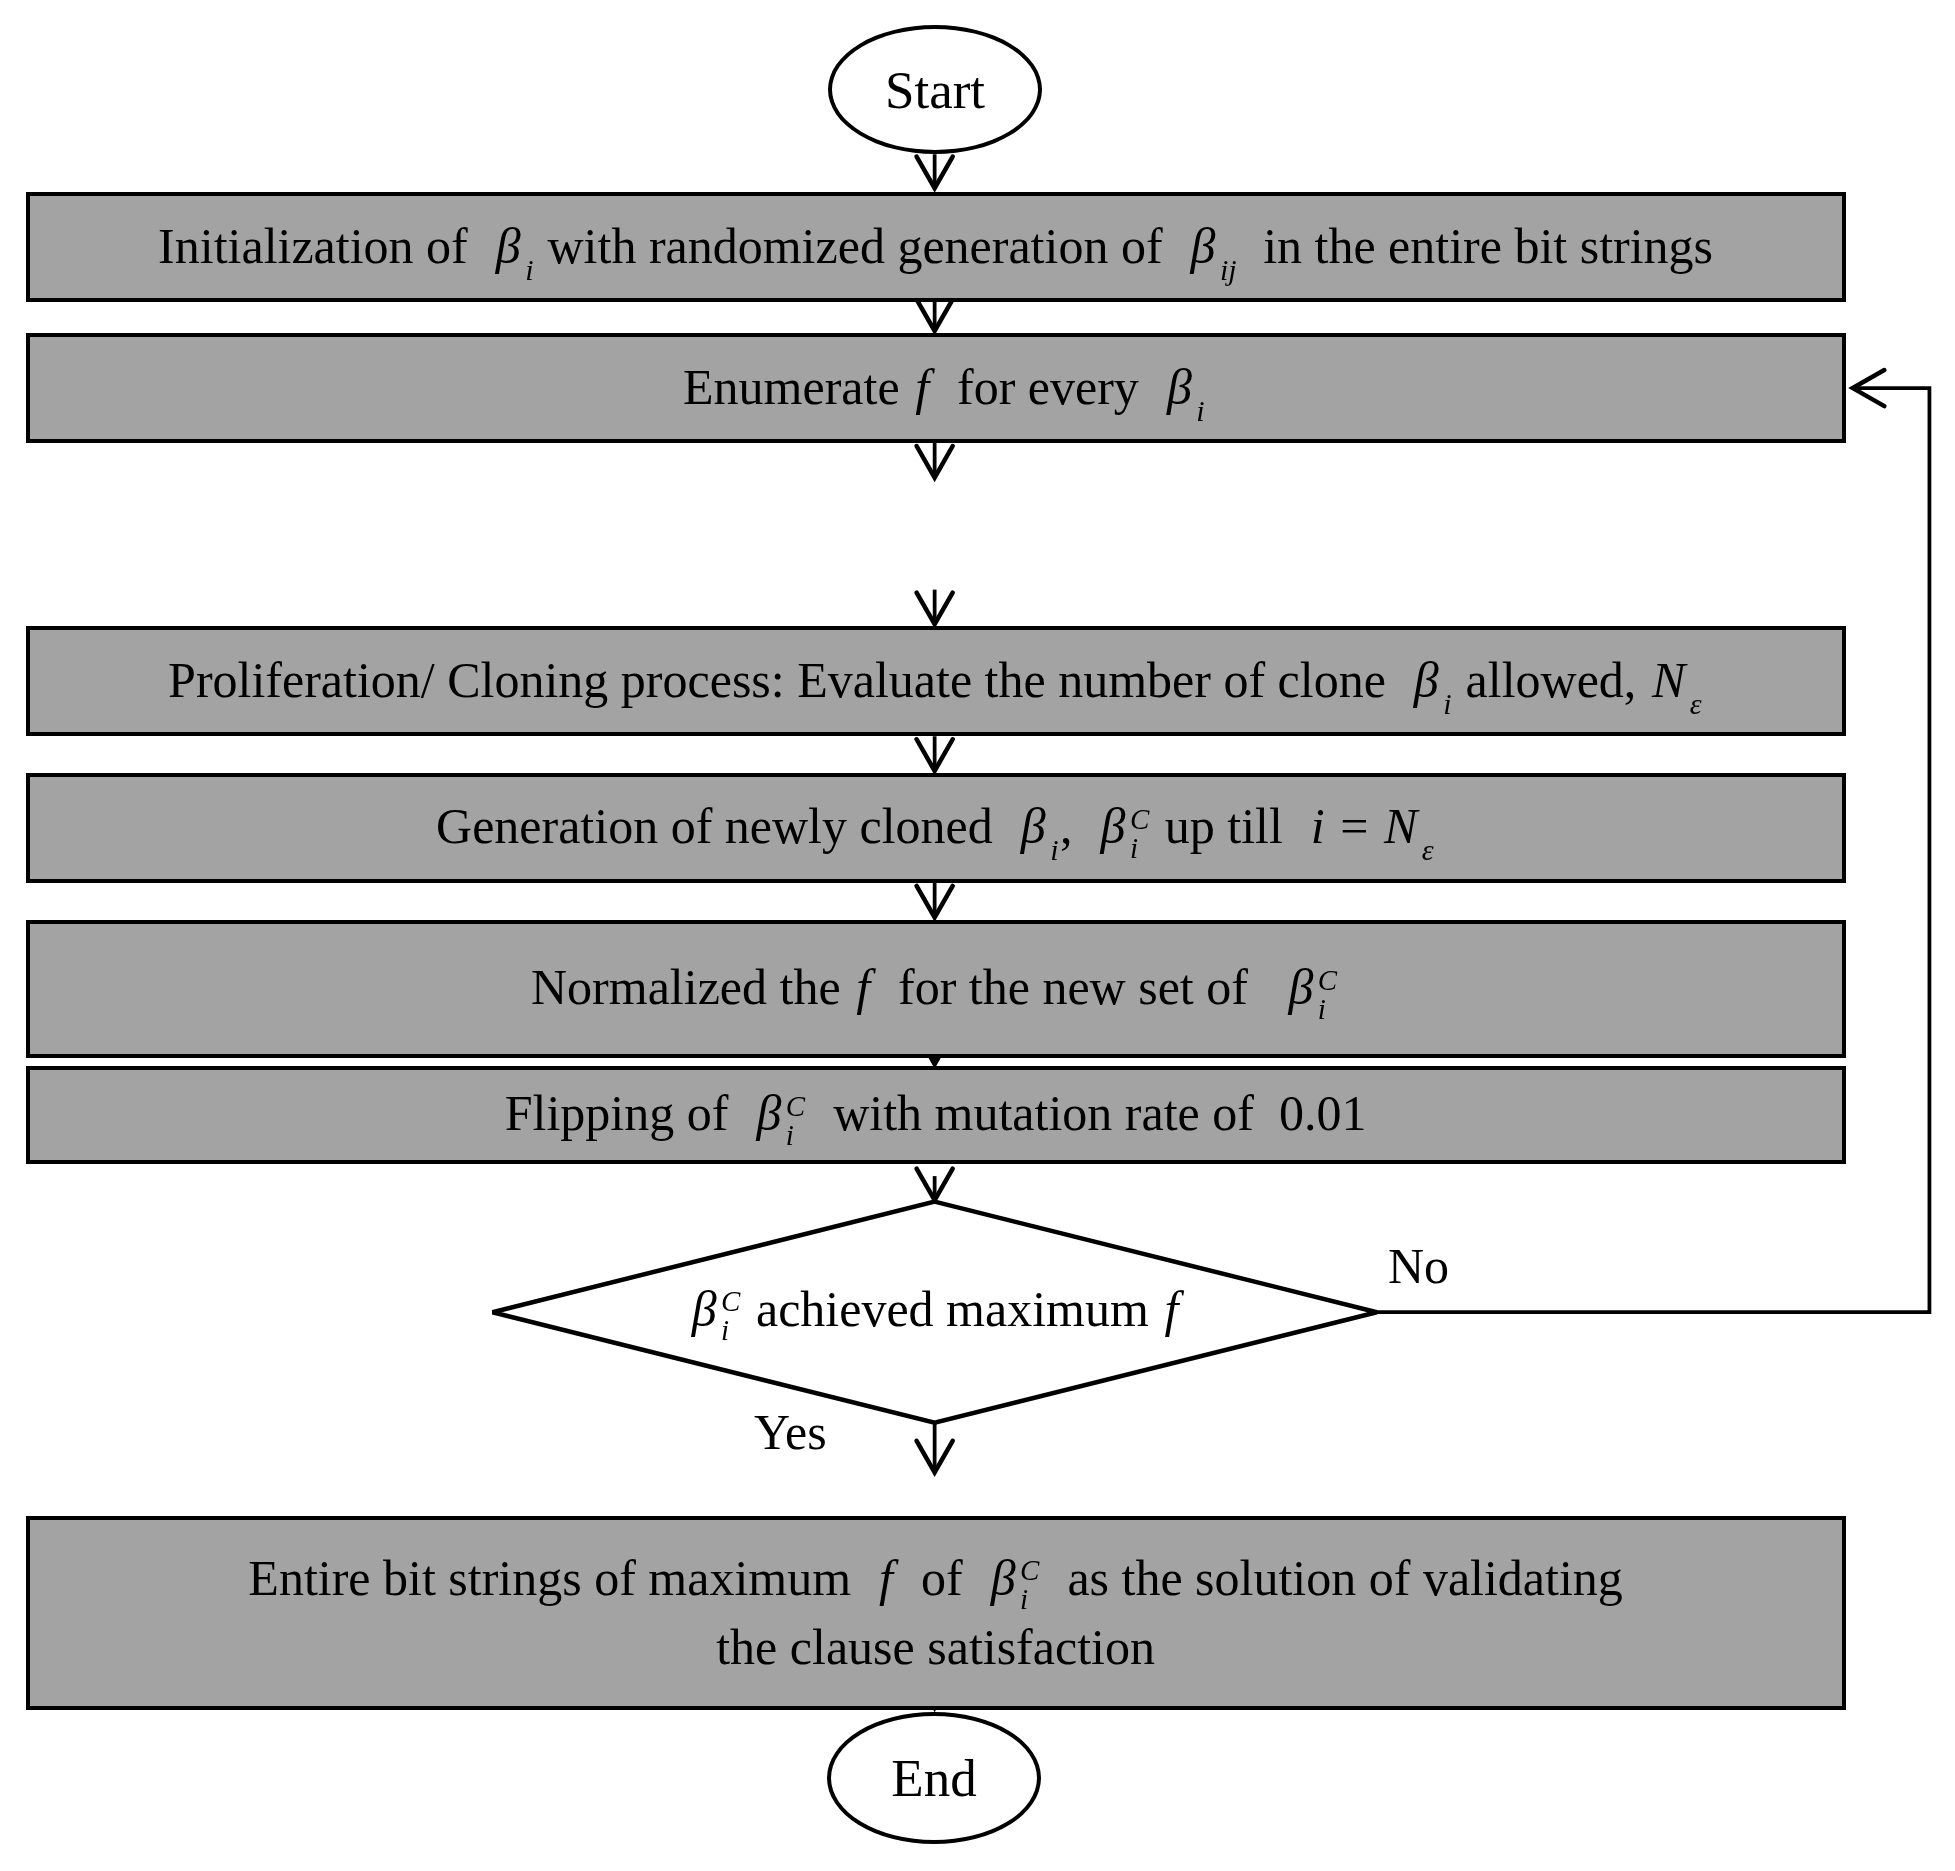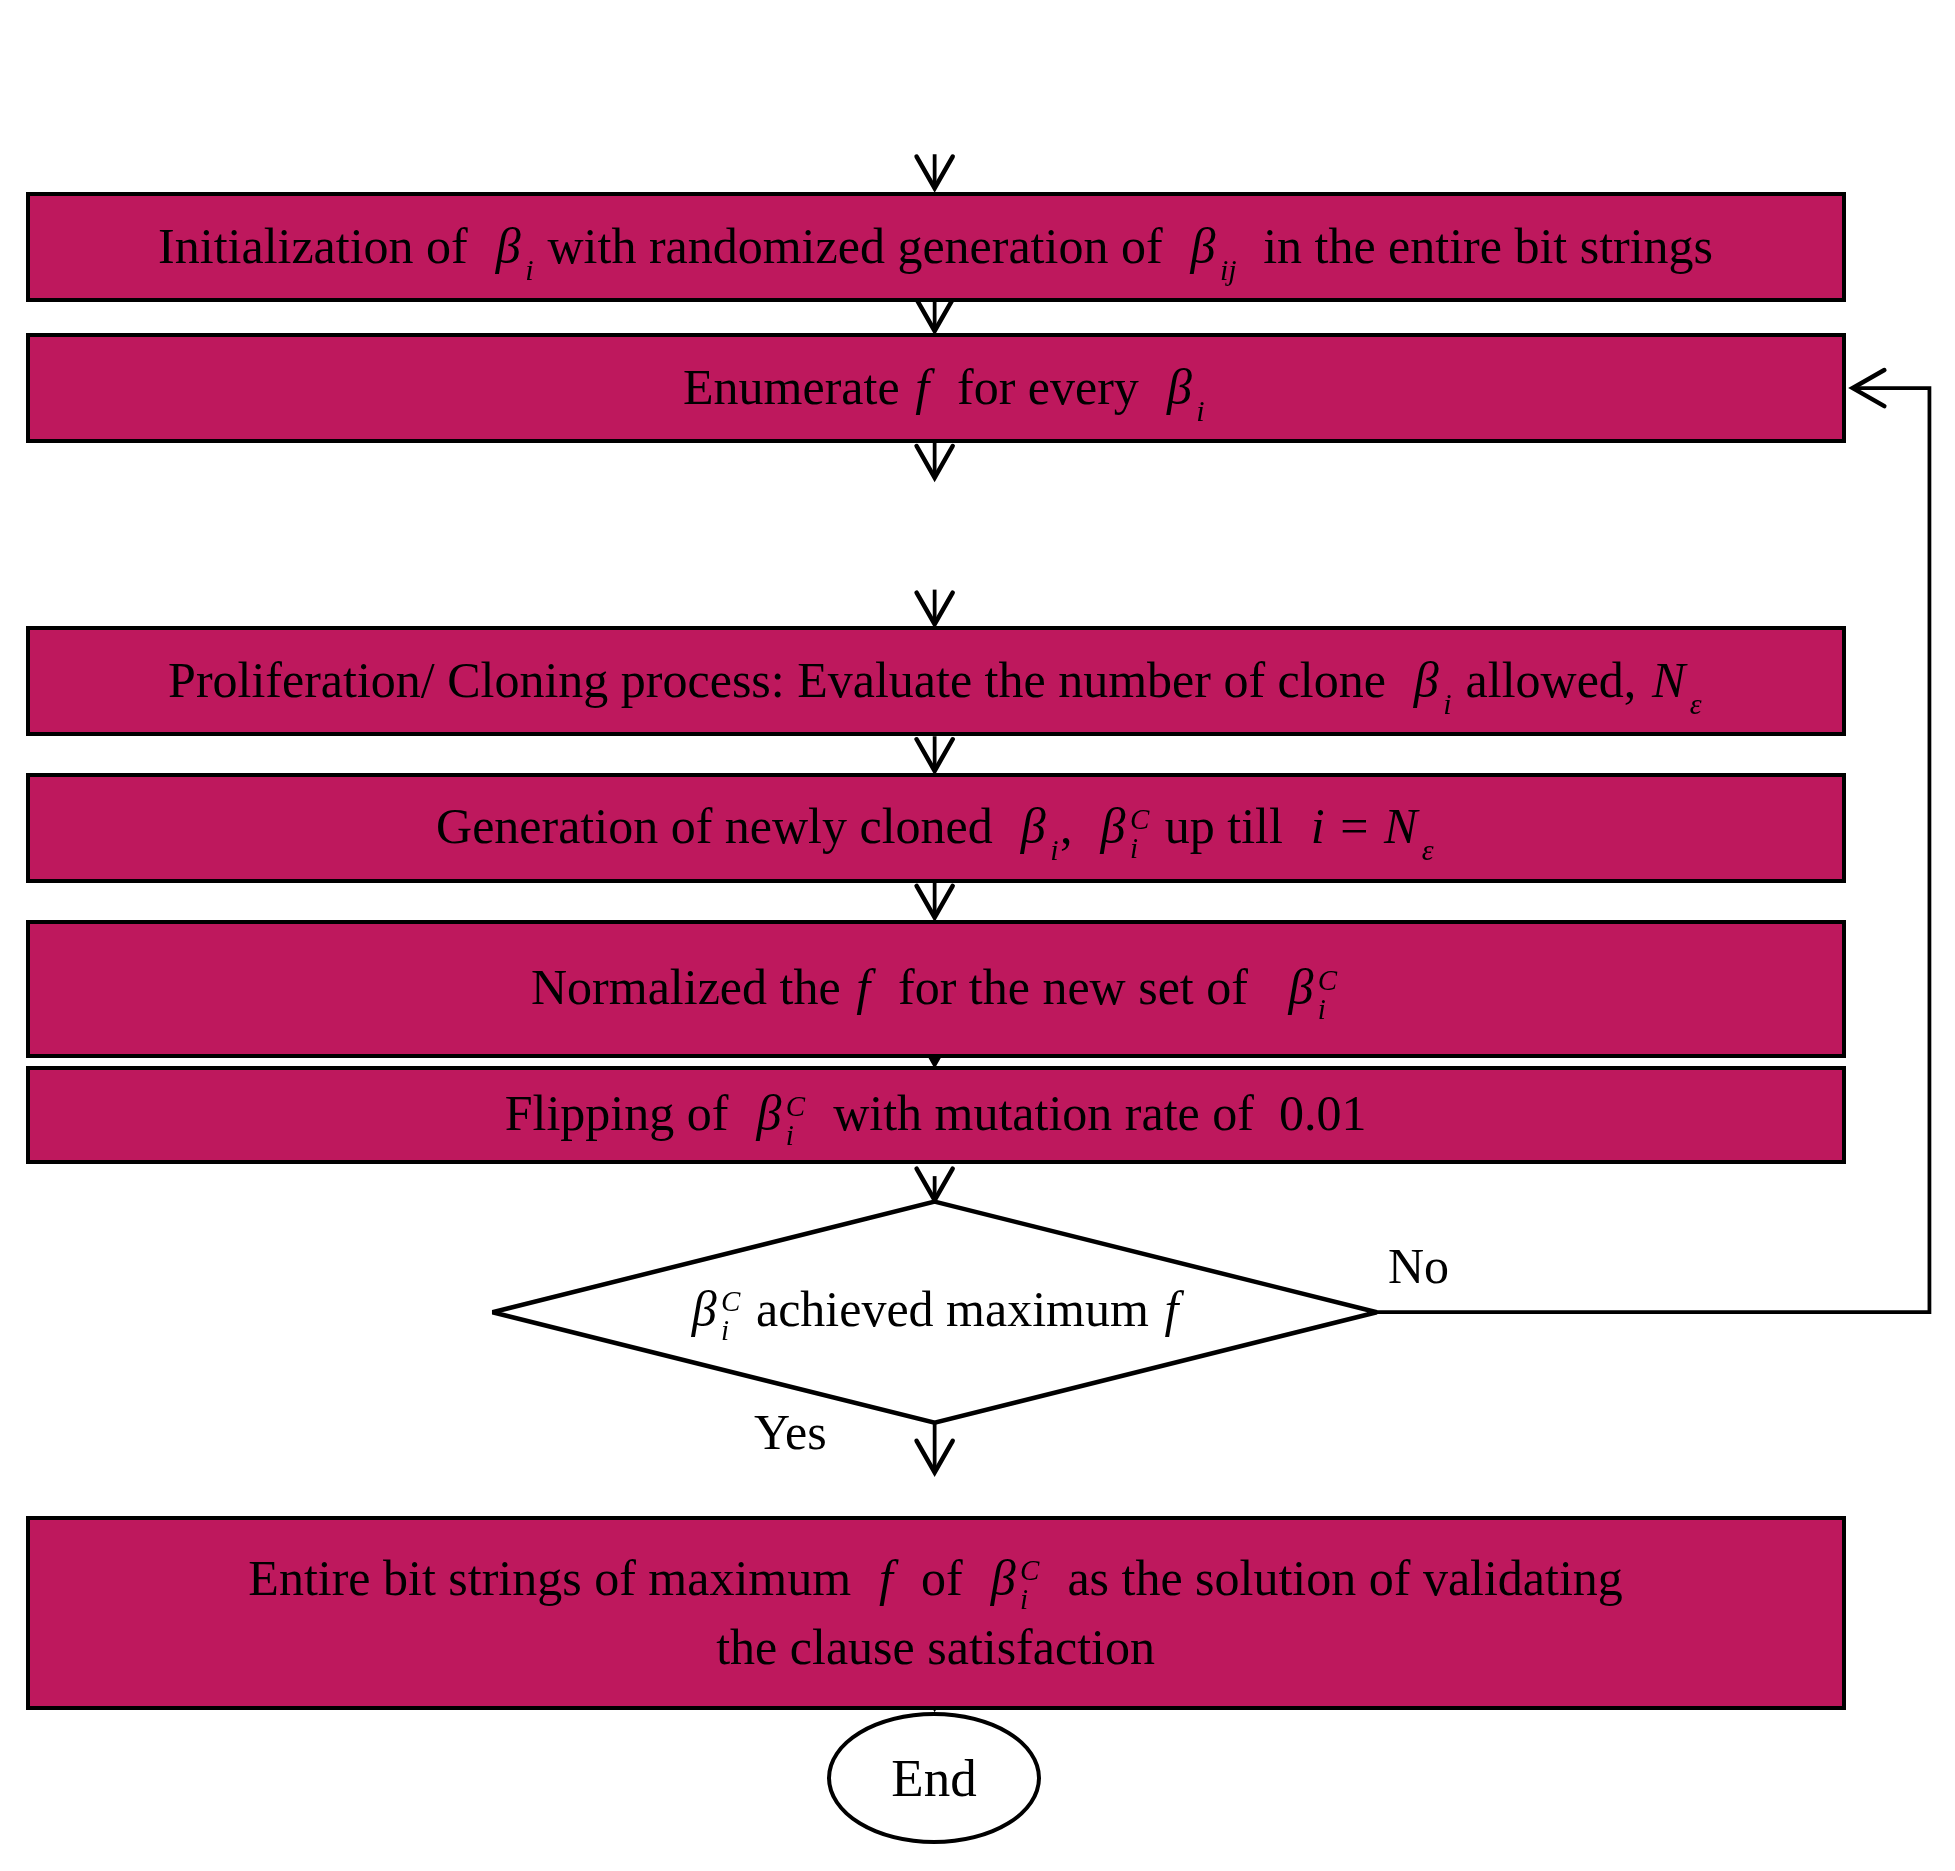--- a/index.html
+++ b/index.html
@@ -21,21 +21,21 @@
     font-size:53px;
     z-index:2;
   }
   .start-node{left:828px;top:25px;width:214px;height:129px;}
   .end-node{left:827px;top:1712px;width:214px;height:132px;}
   .step{
     position:absolute;
     left:25.6px;width:1820px;
     border:4.5px solid #000000;
     box-sizing:border-box;
-    background:#be185d;
+    background:#a3a3a3;
     display:flex;align-items:center;justify-content:center;
     text-align:center;
     font-size:50px;
     line-height:1.35;
     z-index:2;
     padding:0 30px;
   }
   .b1{top:192px;height:110px;}
   .b2{top:333px;height:110px;padding-left:48px;}
   .b3{top:480px;height:110px;}
@@ -98,20 +98,23 @@
     <line x1="1243" y1="1564" x2="1243" y2="1596" stroke="#000000" stroke-width="5" marker-end="url(#arrow)"></line>
 
     <polygon points="1243,1598 1831,1745 1243,1892 655,1745" fill="#ffffff" stroke="#000000" stroke-width="6"></polygon>
 
     <line x1="1243" y1="1892" x2="1243" y2="1958" stroke="#000000" stroke-width="5" marker-end="url(#arrow)"></line>
     <line x1="1243" y1="2222" x2="1243" y2="2271" stroke="#000000" stroke-width="5" marker-end="url(#arrow)"></line>
 
     <path d="M 1831 1745 L 2566 1745 L 2566 516 L 2464 516" fill="none" stroke="#000000" stroke-width="5" marker-end="url(#arrow)"></path>
   </svg>
 
+  <div class="terminal start-node">
+    <span>Start</span>
+  </div>
   <div class="terminal end-node">
     <span>End</span>
   </div>
 
   <div class="step b1">
     <span>Initialization of &nbsp;<span class="mvar">β</span><span class="msub">i</span>&nbsp;with randomized generation of &nbsp;<span class="mvar">β</span><span class="msub">ij</span>&nbsp; in the entire bit strings</span>
   </div>
   <div class="step b2">
     <span>Enumerate <span class="mvar">f</span>&nbsp; for every &nbsp;<span class="mvar">β</span><span class="msub">i</span></span>
   </div>

